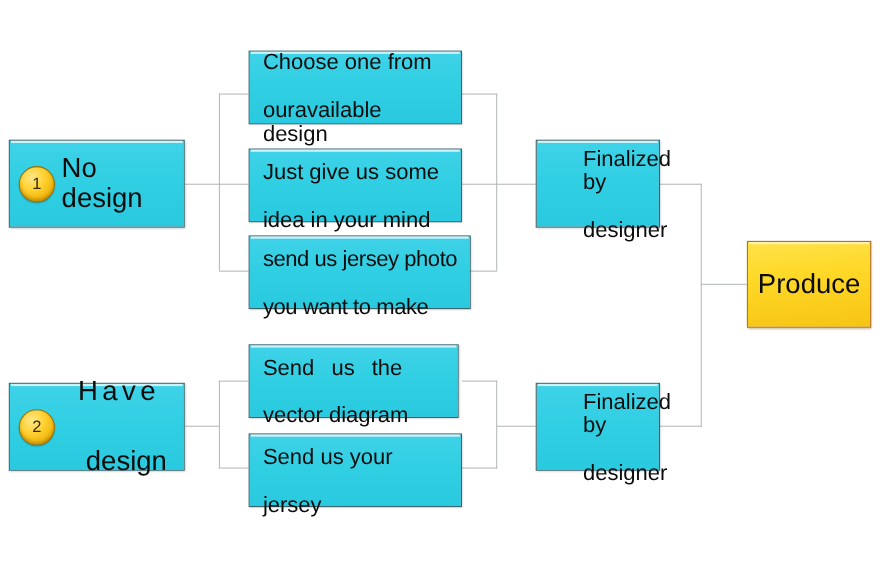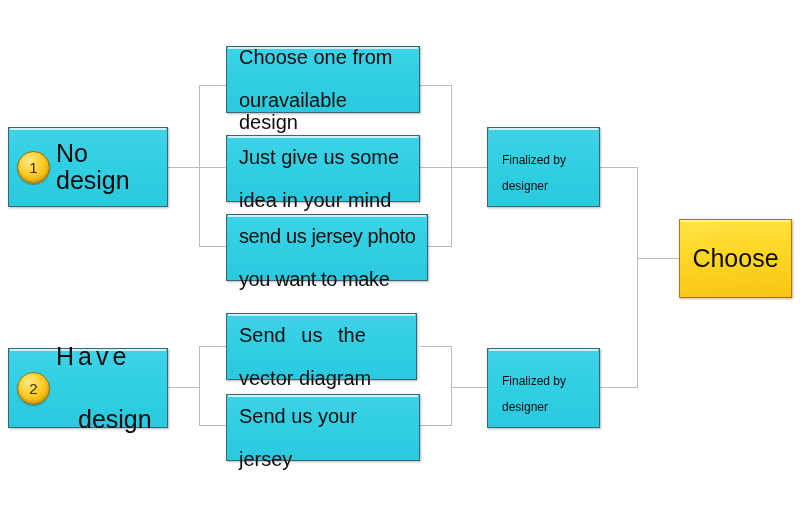--- a/index.html
+++ b/index.html
@@ -69,31 +69,32 @@
     color: #0c0c0c;
     line-height: 1.08;
     white-space: pre-line;
   }
 
   
   .t-stage {
     font-size: 25px;
     padding-left: 4px;
   }
-  .t-stage .l1 { letter-spacing: 4px; }
+  .t-stage .l1 { letter-spacing: 4px; margin-left: 15px; }
   .t-stage .l2 { letter-spacing: 0px; padding-left: 22px; display:block;margin-top:36px; }
   .t-opt {
     font-size: 20px;
     padding-left: 12px;
     padding-right: 8px;
   }
   .t-opt.tight { letter-spacing: -0.4px; }
   .t-final {
-    font-size: 12px;
+    font-size: 20px;
     padding-left: 14px;
+    margin-left: 28px;
   }
   .t-produce {
     font-size: 25px;
     width: 100%;
     text-align: center;
     padding: 0;
   }
 
   
   .badge {
@@ -176,21 +177,21 @@
   </div>
 
   <div class="node cyan" style="left:487px; top:127px; width:113px; height:80px;">
     <div class="node-text t-final">
       <span>Finalized by</span><br>
       <span>designer</span>
     </div>
   </div>
 
   <div class="node yellow" style="left:679px; top:219px; width:113px; height:79px;">
-    <div class="node-text t-produce">Choose</div>
+    <div class="node-text t-produce">Produce</div>
   </div>
 
   <div class="node cyan" style="left:8px; top:348px; width:160px; height:80px;">
     <div class="badge">2</div>
     <div class="node-text t-stage">
       <span class="l1">Have</span>
       <span class="l2">design</span>
     </div>
   </div>
 

